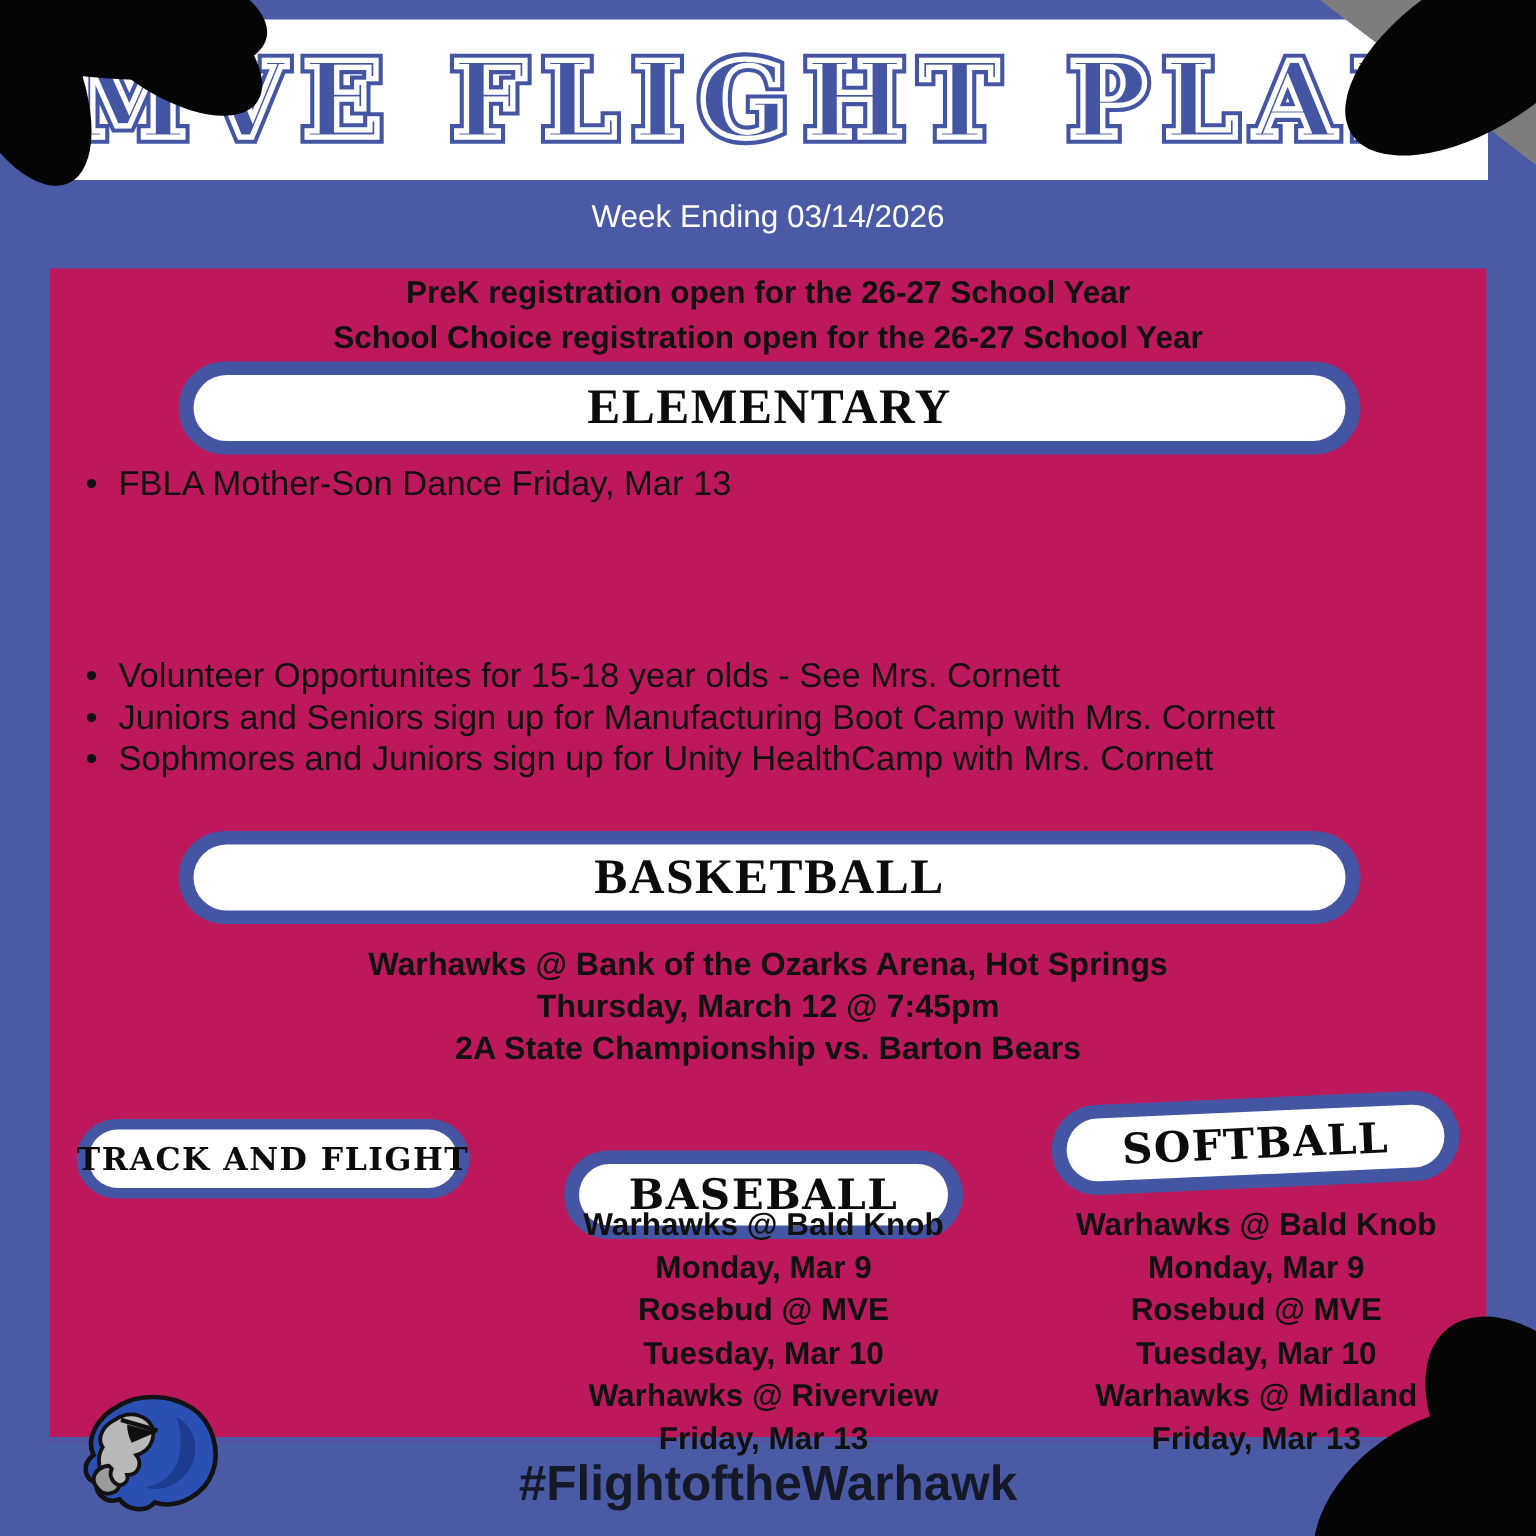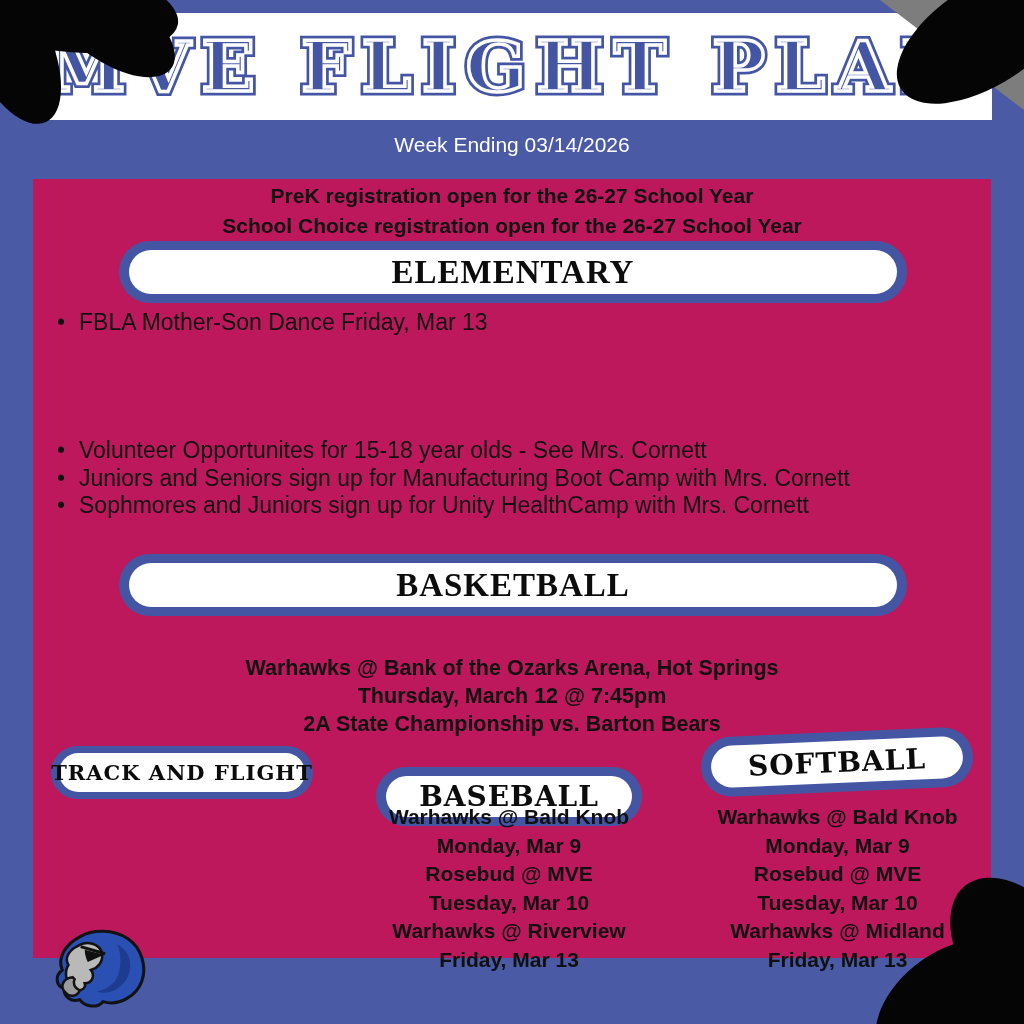--- a/index.html
+++ b/index.html
@@ -37,21 +37,21 @@
   .pill-softball{left:668px;top:553px;width:272px;height:60px;transform:rotate(-2.5deg);}
   .pill-softball .pill-label{font-size:28px;}
   
   .bullets{position:absolute;left:16px;right:8px;margin:0;padding:0;list-style:none;}
   .bullets li{font-size:23px;font-weight:normal;color:#101010;line-height:27.5px;padding-left:30px;position:relative;}
   .bullets li::before{content:"\2022";position:absolute;left:8px;top:0;}
   .list-elementary{top:130px;}
   .list-highschool{top:258px;}
   
   .centerblock{position:absolute;text-align:center;font-weight:bold;color:#101010;}
-  .bb-block{left:0;width:100%;top:450px;font-size:21.5px;line-height:28px;margin-top:25px;}
+  .bb-block{left:0;width:100%;top:450px;font-size:21.5px;line-height:28px;}
   .track-note{left:-8px;width:372px;top:633px;font-size:19.5px;}
   .col-block{top:624px;font-size:21px;line-height:28.6px;}
   .col-baseball{left:330px;width:292px;}
   .col-softball{left:652px;width:305px;}
   
   .hashtag{position:absolute;left:0;top:970px;width:100%;text-align:center;font-size:33px;
            font-weight:bold;color:#141827;z-index:3;}
   
   .decor{position:absolute;left:0;top:0;width:1024px;height:1024px;z-index:20;pointer-events:none;}
   .logo{position:absolute;left:46px;top:924px;width:106px;height:88px;z-index:30;}
@@ -132,20 +132,21 @@
       <div>Warhawks @ Bald Knob</div>
       <div>Monday, Mar 9</div>
       <div>Rosebud @ MVE</div>
       <div>Tuesday, Mar 10</div>
       <div>Warhawks @ Midland</div>
       <div>Friday, Mar 13</div>
     </div>
 
   </div>
 
+  <div class="hashtag">#FlightoftheWarhawk</div>
 
   <svg class="logo" viewBox="0 0 104 86">
     <path d="M34 12 C18 20 11 34 16 45 C8 51 10 61 18 63 C17 71 25 77 33 74
              C38 81 50 83 56 76 C72 81 89 70 94 56 C99 42 94 23 80 14 C66 5 46 5 34 12 Z" fill="#2a50b4" stroke="#121212" stroke-width="3"></path>
     <path d="M70 20 C82 26 86 40 80 52 C74 64 60 70 50 66 C62 64 70 56 72 46 C74 36 73 27 70 20 Z" fill="#1d3c8f" stroke="none"></path>
     <path d="M30 22 C40 15 53 19 55 29 C56 37 51 43 44 45 C48 50 46 58 38 58
              C40 64 31 68 25 62 C19 56 18 46 22 40 C18 34 22 26 30 22 Z" fill="#b9b9b9" stroke="#121212" stroke-width="2.5"></path>
     <path d="M26 52 C17 53 13 61 19 67 C23 72 31 71 33 65 C28 63 26 58 28 54 Z" fill="#9b9b9b" stroke="#121212" stroke-width="2.5"></path>
     <path d="M38 25 L57 30 L41 37 C39 33 38 29 38 25 Z" fill="#101010"></path>
     <path d="M34 22 L58 29" stroke="#101010" stroke-width="3" fill="none"></path>

